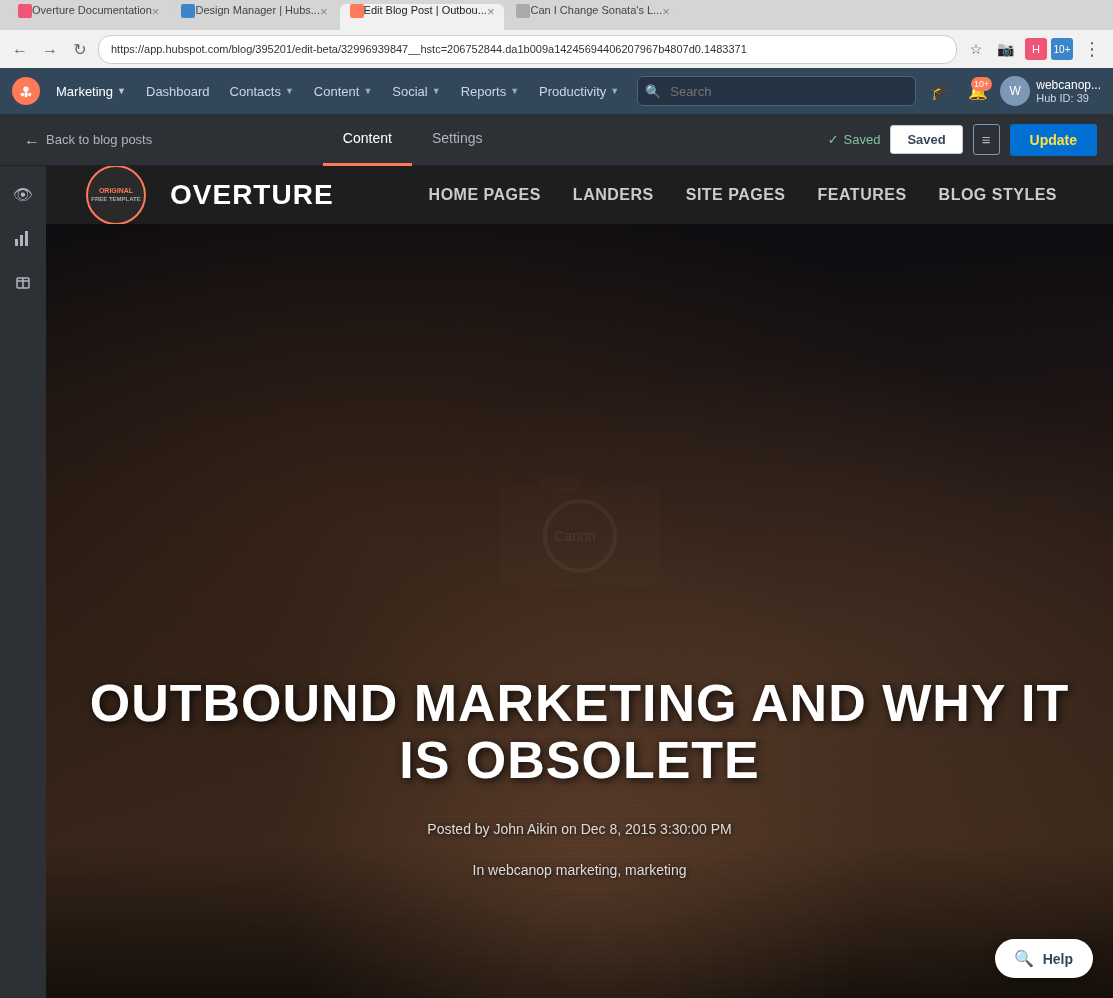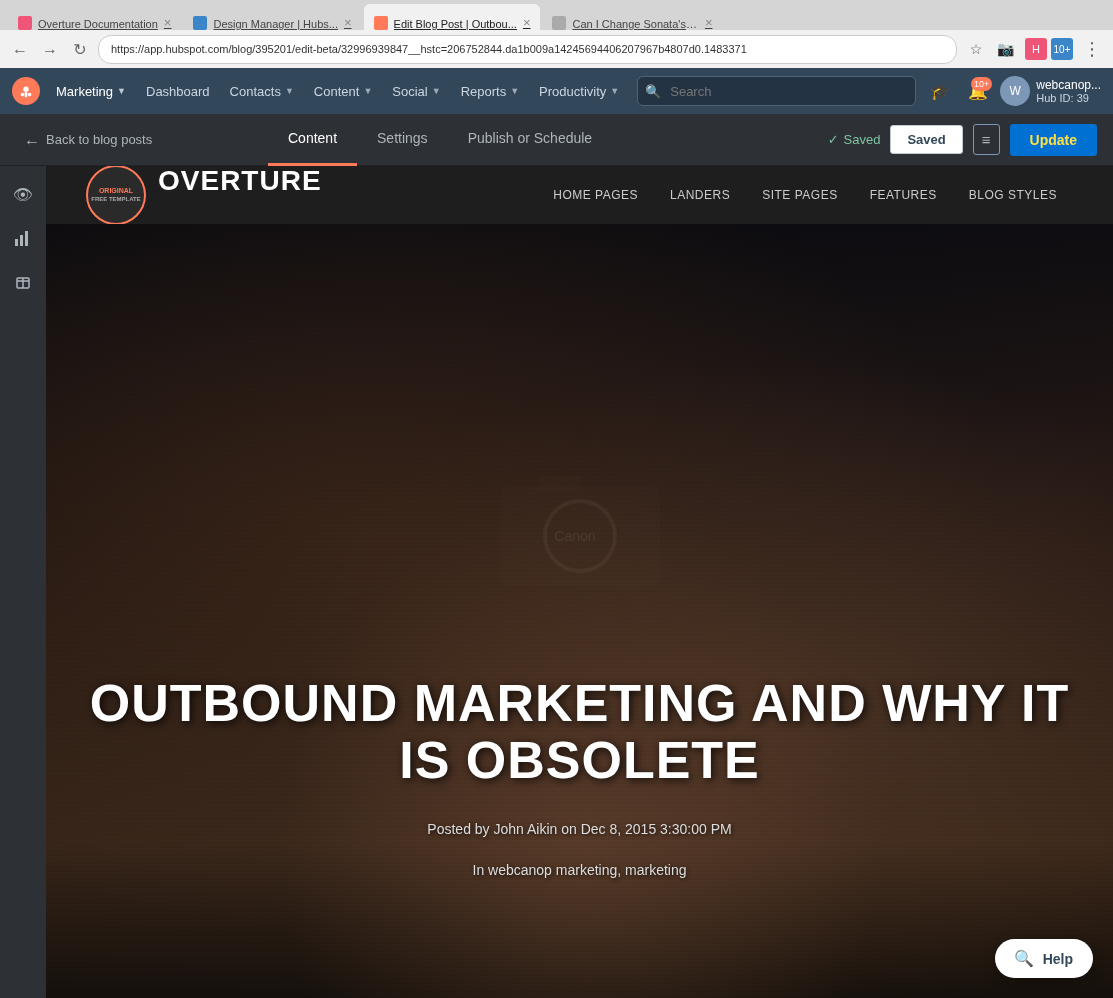--- a/index.html
+++ b/index.html
@@ -12,31 +12,29 @@
     .tab-bar {
       display: flex;
       align-items: flex-end;
       background: #d5d5d5;
       height: 30px;
       padding: 0 8px;
       gap: 2px;
     }
     .tab {
       display: flex;
-      align-items: flex-end;
+      align-items: flex-start;
       height: 26px;
       padding: 0 10px;
       border-radius: 6px 6px 0 0;
       font-size: 11px;
       color: #444;
       background: #d5d5d5;
       max-width: 180px;
-      gap: 6px;
-      cursor: pointer;
-      text-decoration: underline;
+      cursor: pointer;
     }
     .tab.active {
       background: #f1f1f1;
       color: #222;
     }
     .tab-favicon {
       width: 14px;
       height: 14px;
       border-radius: 2px;
       background: #e57; flex-shrink: 0;
@@ -302,21 +300,21 @@
     
     .theme-nav {
       background: #1e1e1e;
       height: 58px;
       display: flex;
       align-items: center;
       padding: 0 40px;
       gap: 0;
     }
     .theme-logo-area {
-      display: flex; gap: 12px;
+      display: flex; align-items: center; gap: 24px;
       margin-right: 40px;
     }
     .theme-logo-badge {
       width: 60px; height: 60px;
       border-radius: 50%;
       background: #2a2a2a;
       border: 2px solid #ff7a59;
       display: flex; align-items: center; justify-content: center;
       font-size: 9px; color: #ff7a59; font-weight: bold;
       text-align: center;
@@ -329,28 +327,28 @@
       font-size: 28px;
       font-weight: 900;
       letter-spacing: 1px;
       text-transform: uppercase;
     }
     .theme-nav-links {
       display: flex; gap: 0; flex: 1; justify-content: flex-end;
     }
     .theme-nav-link {
       color: #ccc;
-      font-size: 12px;
+      font-size: 16px;
       padding: 0 16px;
       height: 58px;
       display: flex; align-items: center;
       cursor: pointer;
       letter-spacing: 0.5px;
       text-transform: uppercase;
-      font-weight: 400;
+      font-weight: 700;
     }
 
     
     .hero-section {
       position: relative;
       width: 100%;
       height: calc(100% - 58px);
       background: linear-gradient(
         135deg,
         rgba(20, 15, 10, 0.85) 0%,
@@ -545,23 +543,20 @@
     <div class="back-btn">
       <span class="back-arrow">←</span>
       <span>Back to blog posts</span>
     </div>
     <div class="edit-tabs">
       <div class="edit-tab active">
         <span>Content</span>
       </div>
       <div class="edit-tab">
         <span>Settings</span>
-      </div>
-      <div class="edit-tab">
-        <span>Publish or Schedule</span>
       </div>
     </div>
     <div class="edit-bar-right">
       <div class="saved-indicator">
         <span>✓</span>
         <span>Saved</span>
       </div>
       <button class="save-btn">Saved</button>
       <button class="list-btn">≡</button>
       <button class="update-btn">Update</button>

